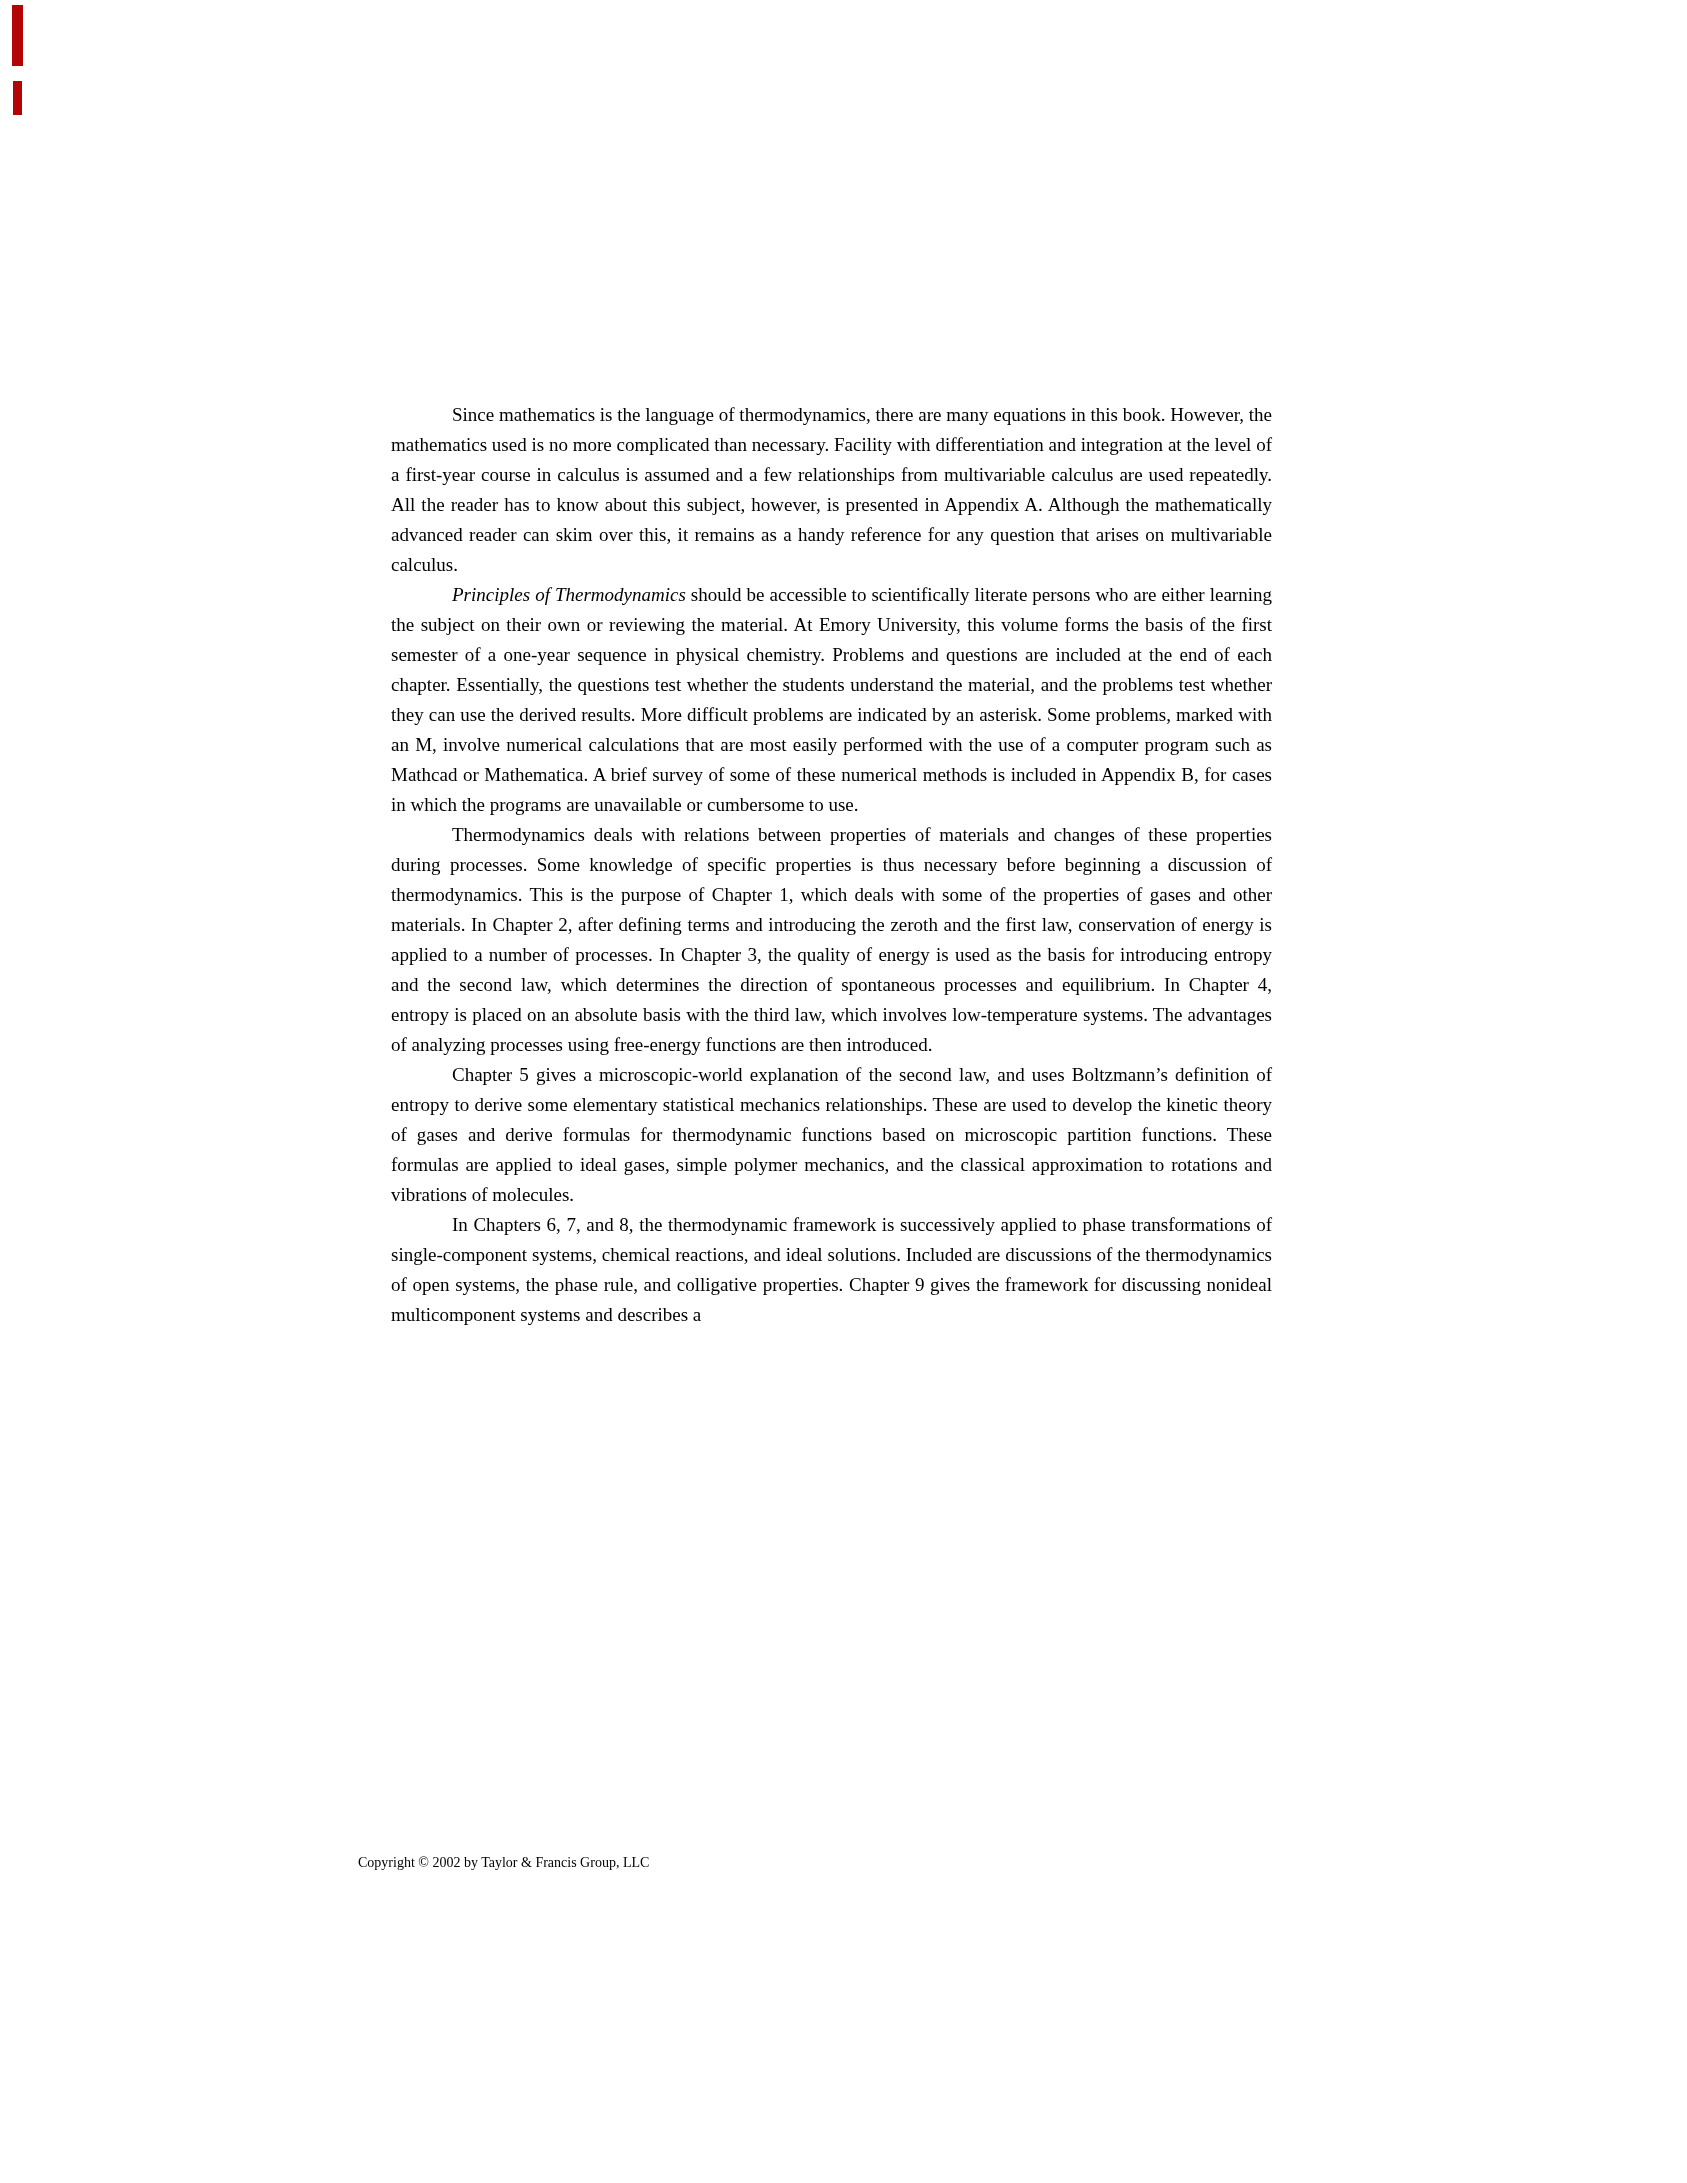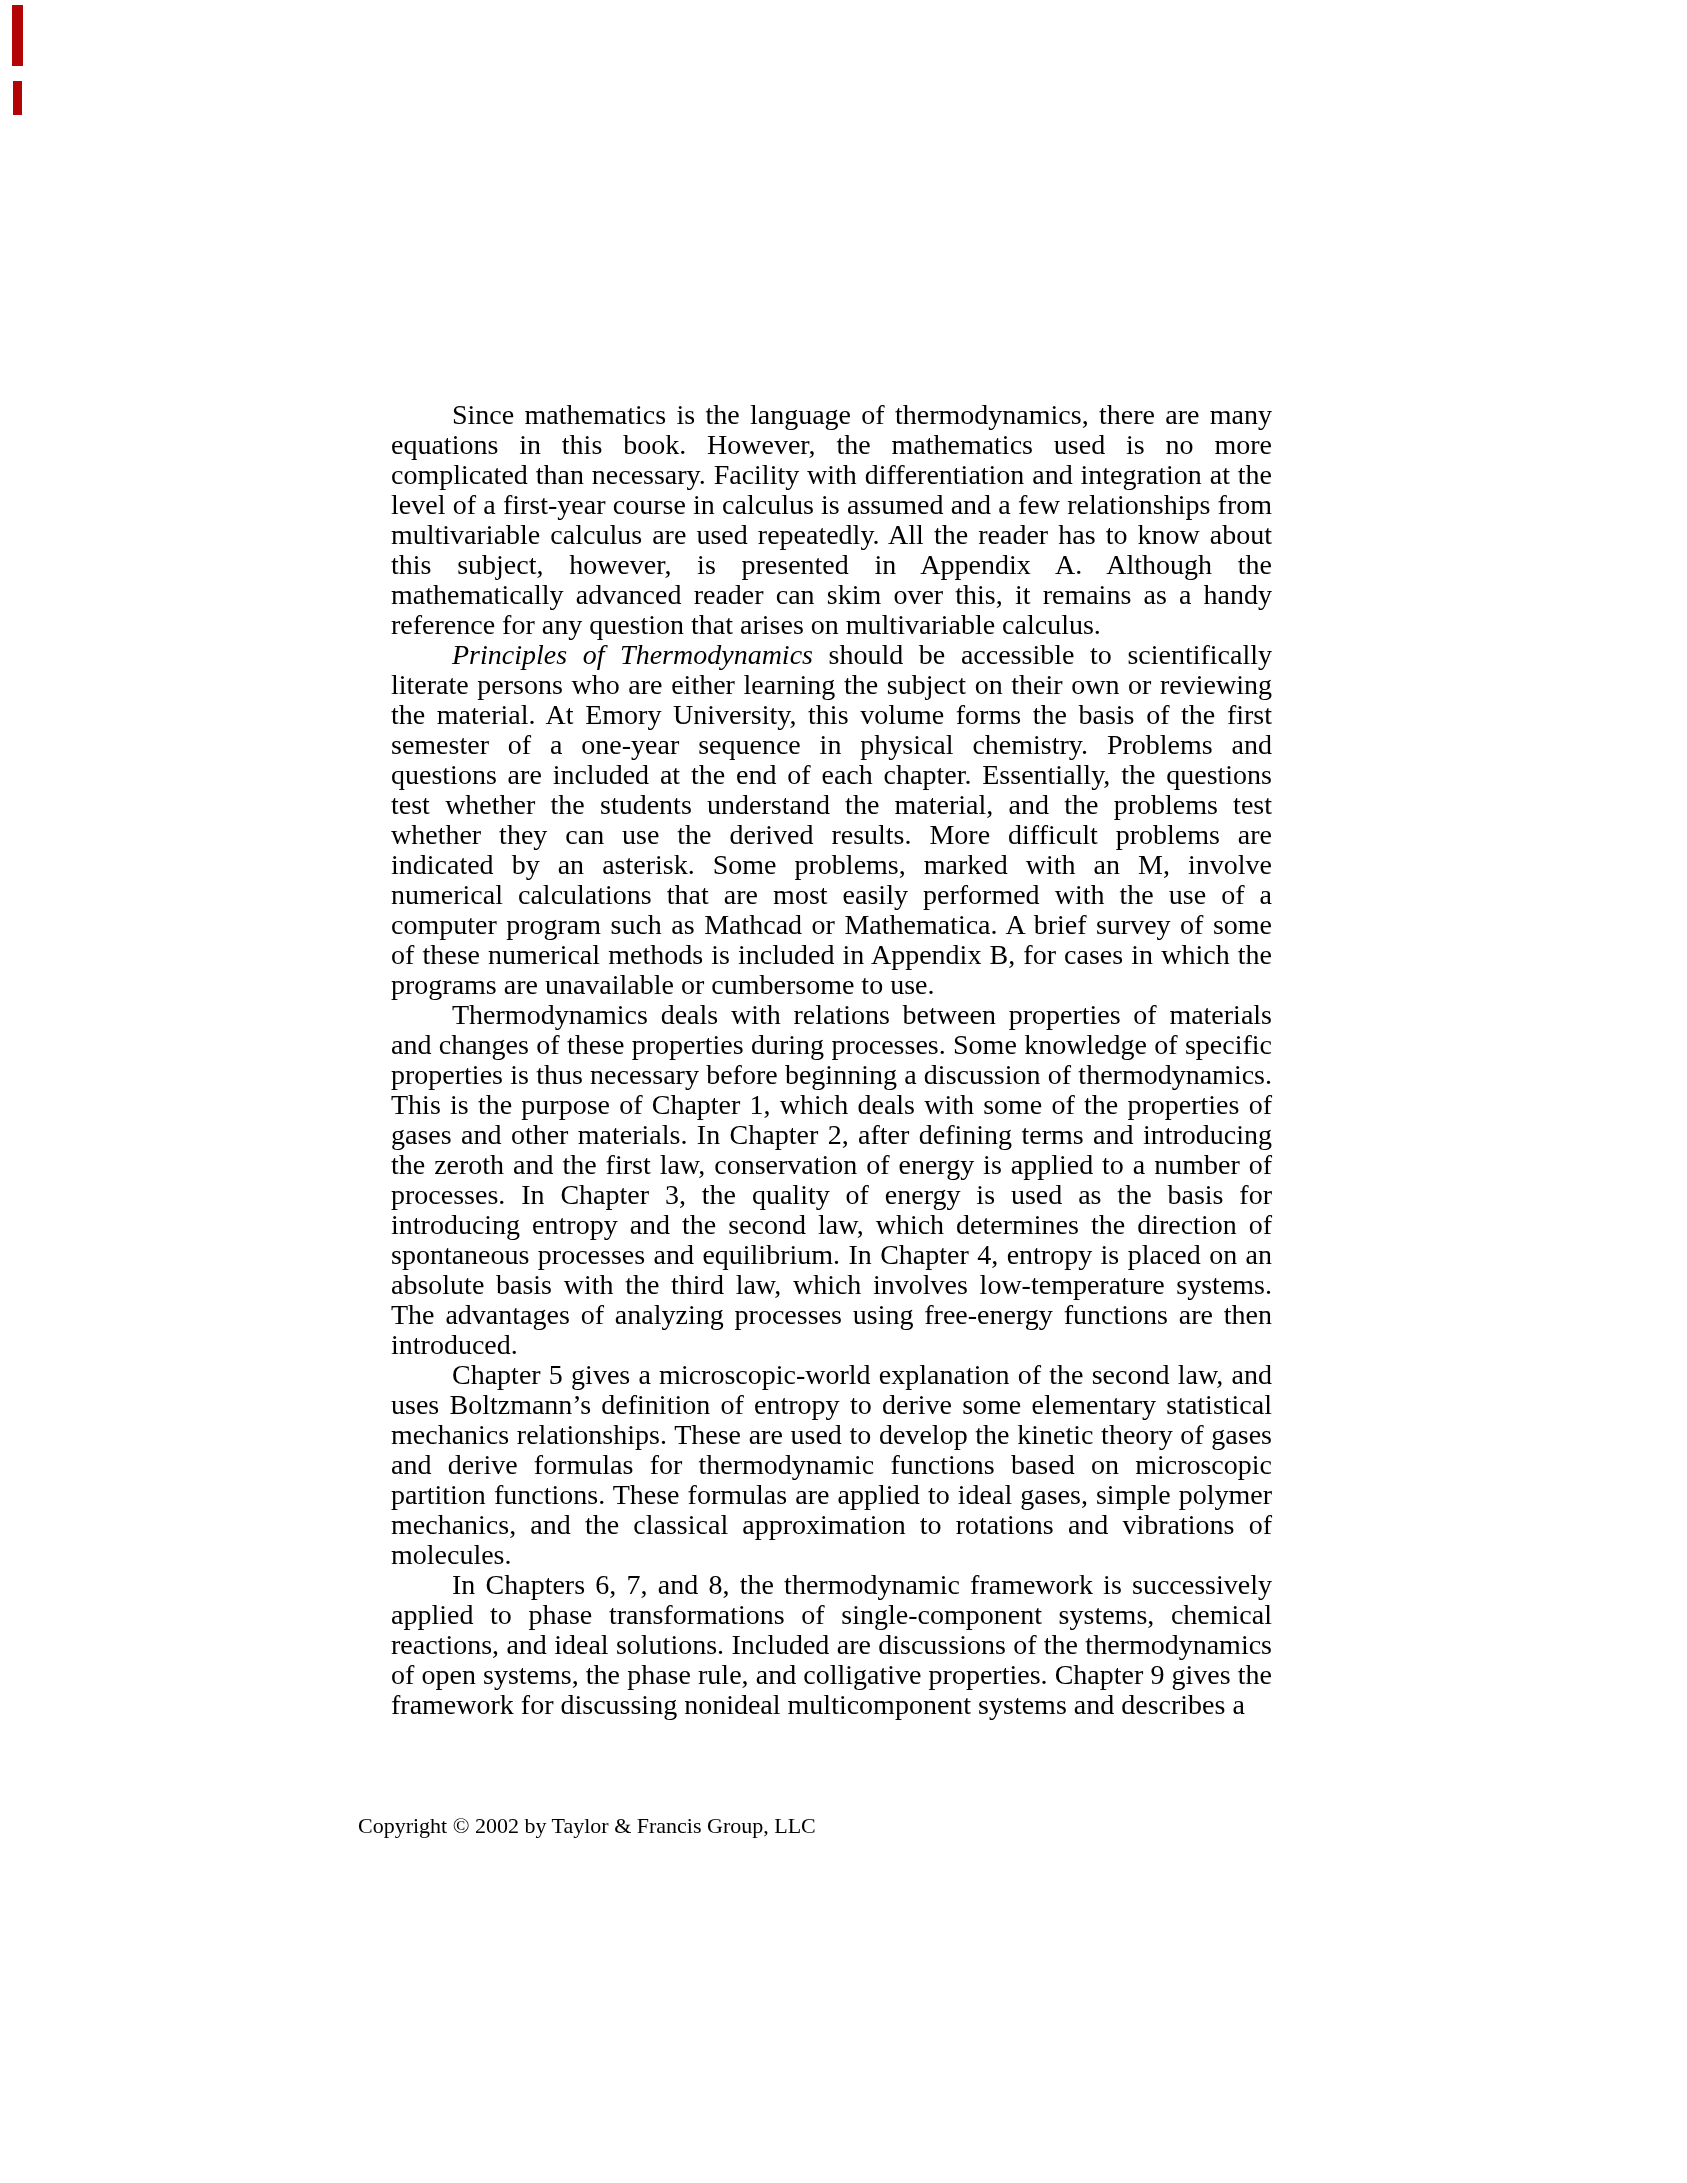--- a/index.html
+++ b/index.html
@@ -20,38 +20,38 @@
     background: #b30505;
   }
   .scan-mark-1 { left: 12px; top: 5.3px;   width: 10.6px; height: 61px; }
   .scan-mark-2 { left: 13.2px; top: 81px; width: 8.6px; height: 34px; }
 
   .text-block {
     position: absolute;
     left: 391px;
     top: 400px;
     width: 881px;
-    font-size: 28px;
+    font-size: 19px;
     line-height: 30px;
     text-align: justify;
   }
   .text-block p {
     margin: 0;
     padding: 0;
     text-indent: 61px;
   }
   .italic {
     font-style: italic;
     font-family: Liberation Serif, serif;
   }
   .footer {
     position: absolute;
     left: 358px;
-    top: 1813px;
-    font-size: 22px;
+    top: 1850px;
+    font-size: 14px;
     line-height: 26.5px;
     text-align: center;
   }
 </style>
 </head>
 <body>
 
 <div>
 
   <div class="scan-mark scan-mark-1"></div>

